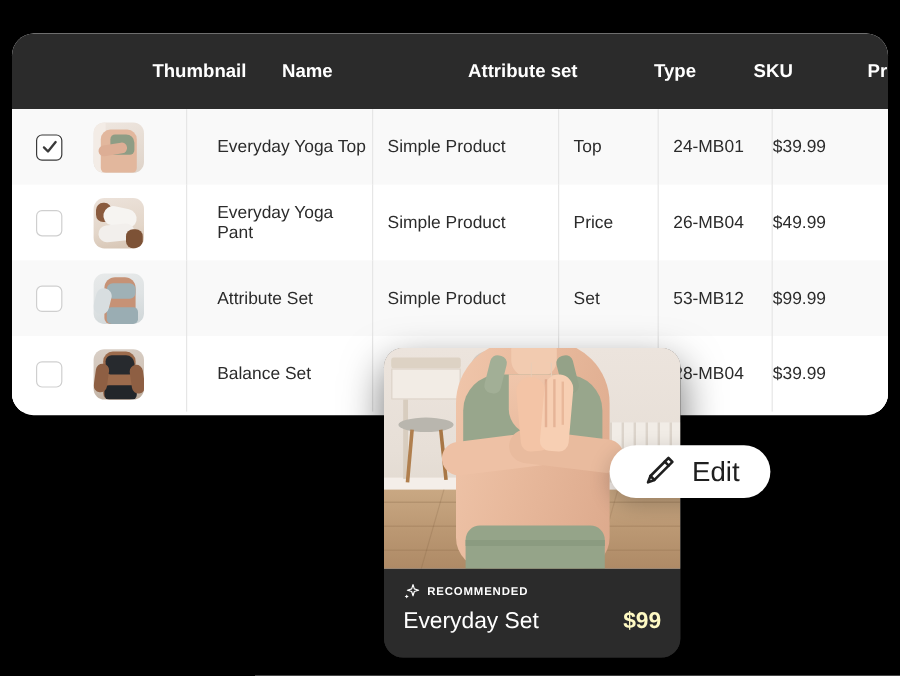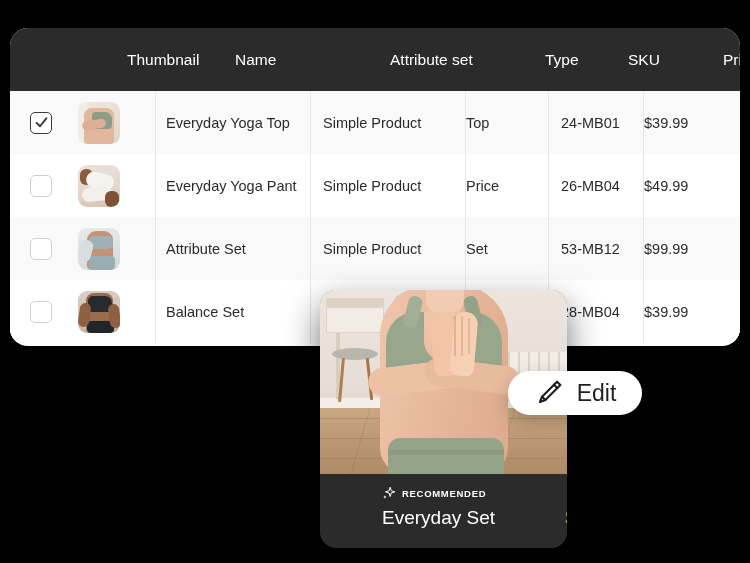--- a/index.html
+++ b/index.html
@@ -26,41 +26,41 @@
     box-shadow: 0 10px 30px rgba(0,0,0,0.35);
   }
 
   .table-head {
     height: 63px;
     background: #2b2b2b;
     display: flex;
     align-items: center;
     color: #ffffff;
     font-size: 15.5px;
-    font-weight: 400;
+    font-weight: 700;
   }
 
   .table-body { background: #ffffff; }
 
   .row {
     height: 63px;
     display: flex;
     align-items: center;
     font-size: 14.5px;
     color: #2b2b2b;
     background: #ffffff;
   }
   .row.alt { background: #f9f9f9; }
 
   
   .c-check  { width: 68px;  flex: 0 0 68px;  display:flex; align-items:center; justify-content:flex-start; padding-left: 20px; }
   .c-thumb  { width: 77px;  flex: 0 0 77px;  display:flex; align-items:center; justify-content:flex-start; }
-  .c-name   { width: 155px; flex: 0 0 155px; padding-left: 10px; }
+  .c-name   { width: 155px; flex: 0 0 155px; padding-left: 25px; }
   .c-attr   { width: 155px; flex: 0 0 155px; padding-left: 12px; }
-  .c-type   { width: 83px;  flex: 0 0 83px;  padding-left: 0; }
+  .c-type   { width: 83px;  flex: 0 0 83px;  padding-left: 12px; }
   .c-sku    { width: 95px;  flex: 0 0 95px;  padding-left: 12px; }
   .c-price  { width: 97px;  flex: 0 0 97px;  }
 
   
   .table-head .c-check { padding-left: 0; }
   .table-head .c-thumb { width: 145px; flex: 0 0 145px; padding-left: 49px; justify-content:flex-start; }
   .table-head .c-name  { width: 155px; flex: 0 0 155px; padding-left: 12px; }
   .table-head .c-attr  { width: 155px; flex: 0 0 155px; padding-left: 12px; }
   .table-head .c-type  { width: 83px;  flex: 0 0 83px;  padding-left: 12px; }
   .table-head .c-sku   { width: 95px;  flex: 0 0 95px;  padding-left: 12px; }
@@ -202,38 +202,37 @@
   .ph-fing     { left:134px; top:26px; width:1.5px; height:40px; background: rgba(206,140,110,.45); }
   .ph-fing2    { left:141px; top:26px; width:1.5px; height:40px; background: rgba(206,140,110,.40); }
   .ph-fing3    { left:148px; top:28px; width:1.5px; height:36px; background: rgba(206,140,110,.35); }
 
   .card-footer {
     position: absolute;
     left: 0; top: 184px;
     width: 247px; height: 84px;
     background: #2b2b2b;
     padding: 12px 16px 0 16px;
-    margin-left: 46px;
   }
   .rec-line { display: flex; align-items: center; gap: 6px; }
   .rec-icon { width: 14px; height: 14px; display:block; }
   .rec-label {
     color: #ffffff;
     font-size: 9.5px;
     font-weight: 700;
     letter-spacing: 0.7px;
   }
   .card-title-row {
     display: flex;
     align-items: baseline;
     justify-content: space-between;
     margin-top: 7px;
   }
   .card-title { color:#ffffff; font-size: 19px; font-weight: 400; }
-  .card-price { color:#84cc16; font-size: 19px; font-weight: 400; }
+  .card-price { color:#fef9c3; font-size: 19px; font-weight: 700; }
 
   
   .edit-btn {
     position: absolute;
     left: 508px;
     top: 371px;
     width: 134px;
     height: 44px;
     background: #ffffff;
     border-radius: 31px;

